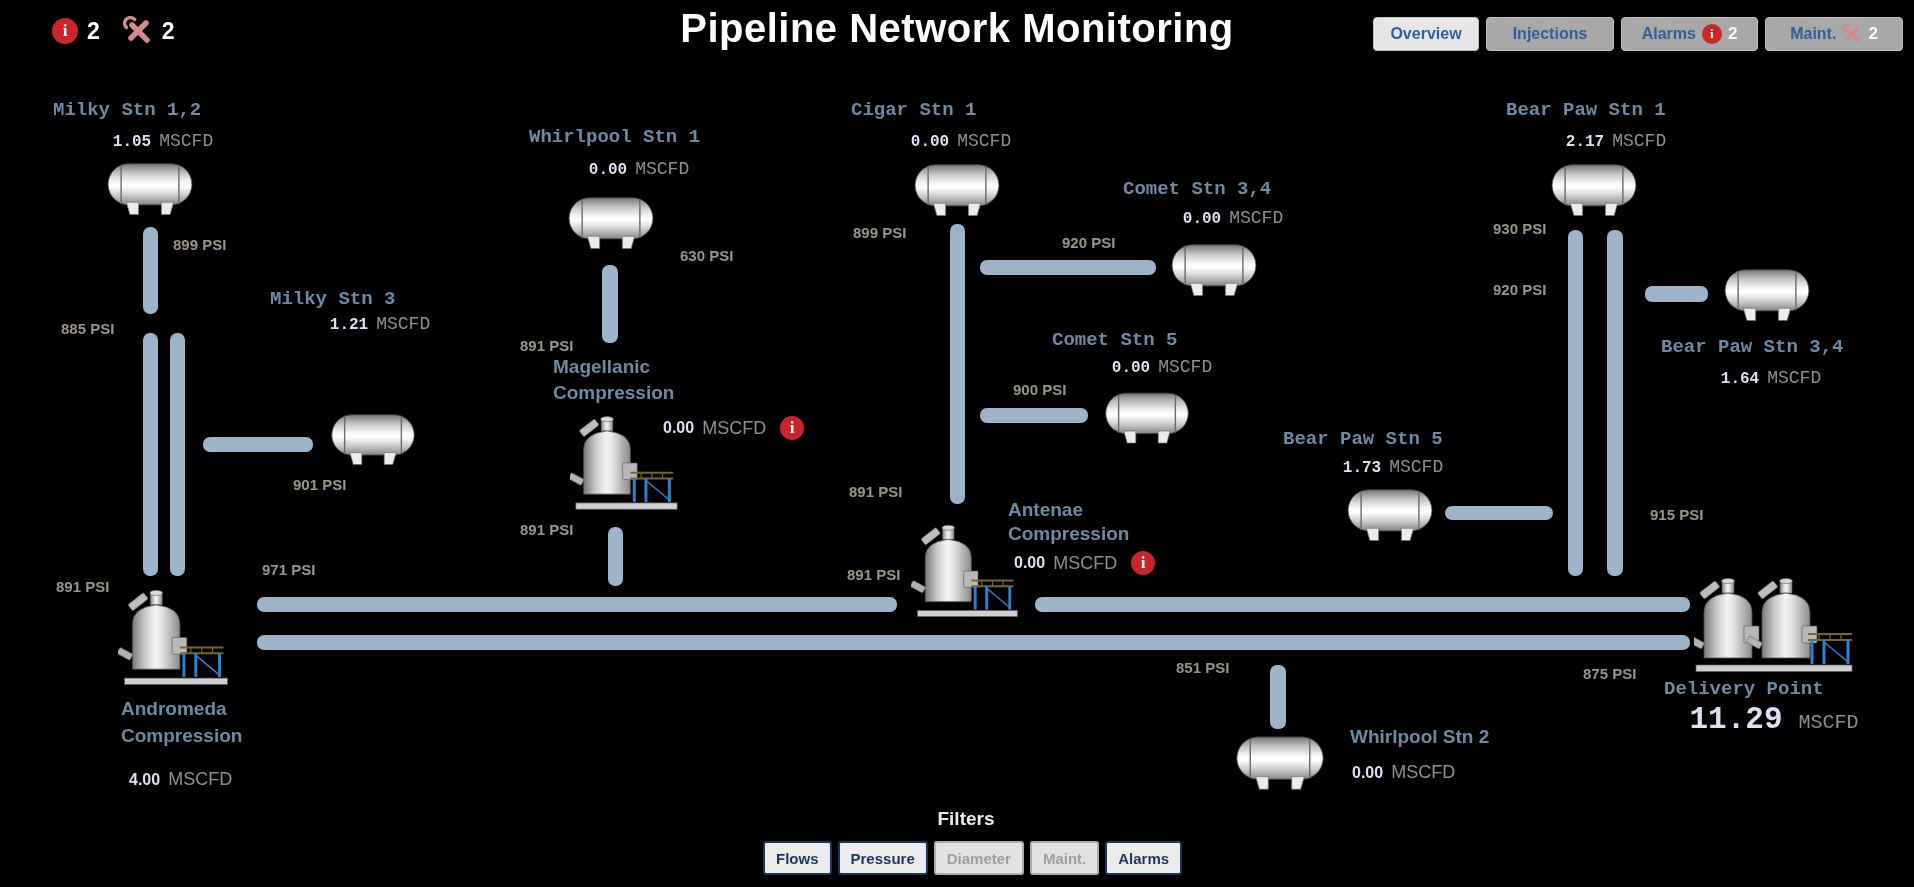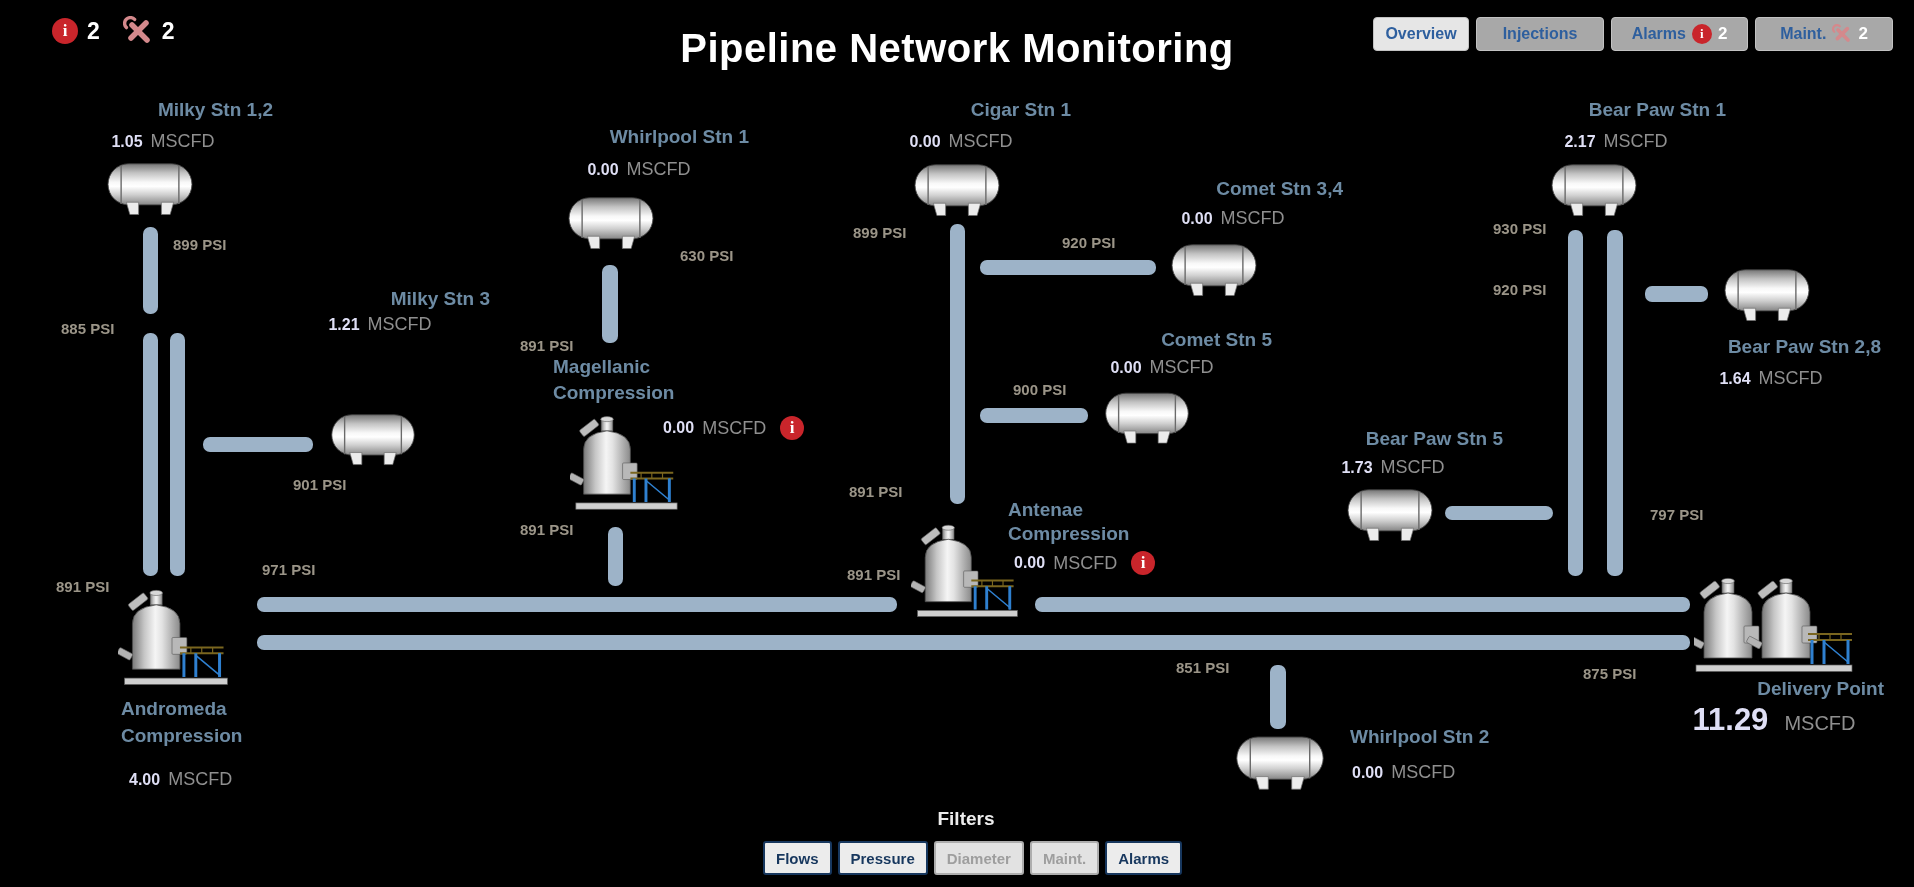--- a/index.html
+++ b/index.html
@@ -1,36 +1,36 @@
 <!DOCTYPE html>
 <html><head>
 <meta charset="utf-8">
 <style>
   html,body{margin:0;padding:0;background:#000;}
   body{width:1914px;height:887px;position:relative;overflow:hidden;
        font-family:"Liberation Sans",sans-serif;}
   .t{position:absolute;}
   
   .page-title{left:0;top:6px;width:100%;text-align:center;color:#fff;
-              font-size:40px;font-weight:bold;letter-spacing:.5px;margin-top:20px;}
+              font-size:40px;font-weight:bold;letter-spacing:.5px;}
   .topleft{left:52px;top:16px;display:flex;align-items:center;gap:9px;}
   .ibadge{display:inline-flex;align-items:center;justify-content:center;
           width:26px;height:26px;border-radius:50%;background:#c9252b;color:#fff;
           font-family:"Liberation Serif",serif;font-weight:bold;font-size:17px;}
   .ibadge.small{width:20px;height:20px;font-size:13px;}
   .cnt{color:#fff;font-weight:bold;font-size:23px;}
   .nav{left:1373px;top:17px;display:flex;gap:7px;}
   .navbtn{height:34px;border-radius:4px;border:1px solid #c2c2c2;background:#a8a8a8;
           color:#2e5f9e;font-weight:bold;font-size:16px;display:flex;align-items:center;
           justify-content:center;gap:6px;padding:0 14px;box-sizing:border-box;cursor:pointer;}
   .navbtn.active{background:#e6e6e6;}
   .navbtn .cnt{font-size:17px;}
   
   .sttl{color:#6d8ba4;font-size:19px;font-weight:bold;white-space:nowrap;}
-  .ctr{text-align:right;}
+  .ctr{text-align:left;font-family:Liberation Mono, monospace;}
   .valrow{display:flex;align-items:baseline;gap:8px;white-space:nowrap;}
   .valrow.ctr{justify-content:center;}
   .val{color:#dfdff5;font-size:16px;font-weight:bold;}
   .unit{color:#8f8f8f;font-size:18px;}
   .val.big{font-size:31px;}
   .unit.big{font-size:20px;}
   .psi{color:#9b9588;font-size:15px;font-weight:bold;white-space:nowrap;}
   
   .pipe{position:absolute;background:#9db3c8;border-radius:7px;}
   .filters-title{color:#ececec;font-size:19px;font-weight:bold;text-align:center;}
@@ -113,21 +113,21 @@
   <span class="cnt">2</span>
   <span class="toolsicon" style="margin-left:14px">
     <svg class="icon" width="30" height="30" viewBox="0 0 30 30">
         <use href="#tools"></use>
       </svg>
   </span>
   <span class="cnt">2</span>
 </div>
 
 <div class="t nav">
-  <div class="navbtn active" style="width:96px">
+  <div class="navbtn active" style="width:106px">
     <span>Overview</span>
   </div>
   <div class="navbtn" style="width:128px">
     <span>Injections</span>
   </div>
   <div class="navbtn" style="width:137px">
     <span>Alarms</span>
     <span class="ibadge small">i</span>
     <span class="cnt">2</span>
   </div>
@@ -168,21 +168,21 @@
 <div class="t psi" style="left:520px;top:521px">891 PSI</div>
 <div class="t psi" style="left:853px;top:224px">899 PSI</div>
 <div class="t psi" style="left:849px;top:483px">891 PSI</div>
 <div class="t psi" style="left:847px;top:566px">891 PSI</div>
 <div class="t psi" style="left:1062px;top:234px">920 PSI</div>
 <div class="t psi" style="left:1013px;top:381px">900 PSI</div>
 <div class="t psi" style="left:56px;top:578px">891 PSI</div>
 <div class="t psi" style="left:262px;top:561px">971 PSI</div>
 <div class="t psi" style="left:1176px;top:659px">851 PSI</div>
 <div class="t psi" style="left:1583px;top:665px">875 PSI</div>
-<div class="t psi" style="left:1650px;top:506px">797 PSI</div>
+<div class="t psi" style="left:1650px;top:506px">915 PSI</div>
 <div class="t psi" style="left:1493px;top:220px">930 PSI</div>
 <div class="t psi" style="left:1493px;top:281px">920 PSI</div>
 
 <div class="t sttl ctr" style="left:53px;top:99px;width:220px">Milky Stn 1,2</div>
 <div class="t valrow ctr" style="left:53px;top:131px;width:220px">
   <span class="val">1.05</span>
   <span class="unit">MSCFD</span>
 </div>
 <svg class="t icon" style="left:106px;top:162px" width="88" height="56" viewBox="0 0 100 64">
     <use href="#tank"></use>
@@ -238,21 +238,21 @@
   <span class="val">2.17</span>
   <span class="unit">MSCFD</span>
 </div>
 <svg class="t icon" style="left:1550px;top:163px" width="88" height="56" viewBox="0 0 100 64">
     <use href="#tank"></use>
   </svg>
 
 <svg class="t icon" style="left:1723px;top:268px" width="88" height="56" viewBox="0 0 100 64">
     <use href="#tank"></use>
   </svg>
-<div class="t sttl ctr" style="left:1661px;top:336px;width:220px">Bear Paw Stn 2,8</div>
+<div class="t sttl ctr" style="left:1661px;top:336px;width:220px">Bear Paw Stn 3,4</div>
 <div class="t valrow ctr" style="left:1661px;top:368px;width:220px">
   <span class="val">1.64</span>
   <span class="unit">MSCFD</span>
 </div>
 
 <div class="t sttl ctr" style="left:1283px;top:428px;width:220px">Bear Paw Stn 5</div>
 <div class="t valrow ctr" style="left:1283px;top:457px;width:220px">
   <span class="val">1.73</span>
   <span class="unit">MSCFD</span>
 </div>

